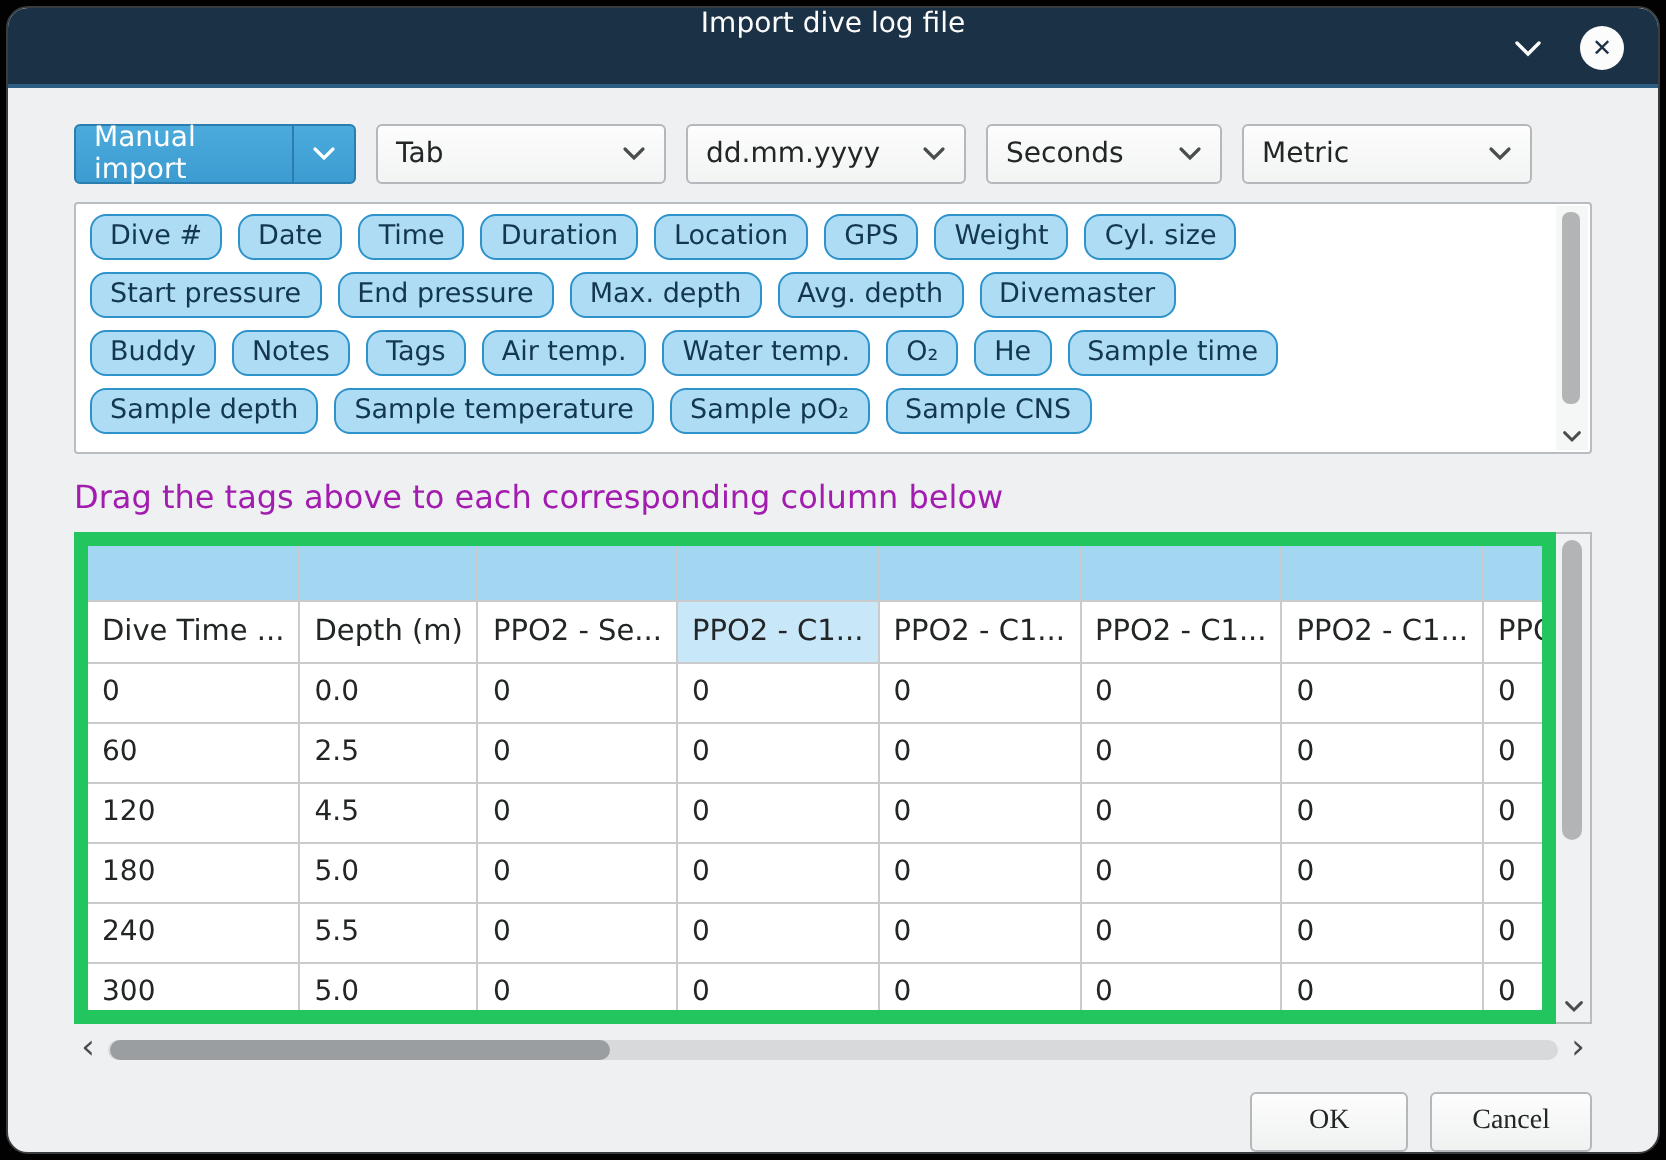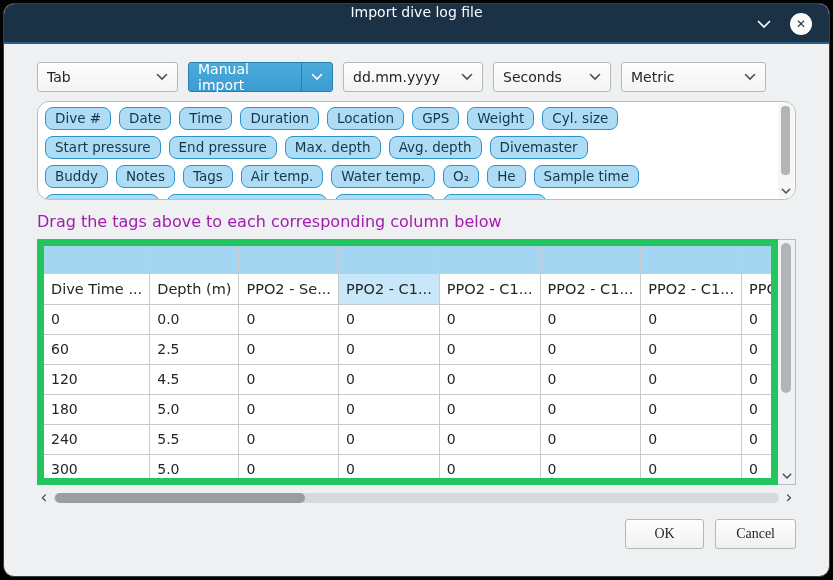--- a/index.html
+++ b/index.html
@@ -20,21 +20,21 @@
   .combo:nth-child(1){width:141px}
   .combo:nth-child(2){width:145px}
   .combo:nth-child(3){width:140px}
   .combo:nth-child(4){width:118px}
   .combo:nth-child(5){width:145px}
   .combo .combo-arrow{color:#4a4d4e;line-height:0;display:flex;align-items:center;height:100%}
   .combo.primary{background:linear-gradient(#4babdc,#3c9cd1);border-color:#2b7dad;color:#fff}
   .combo.primary .combo-arrow{color:#fff;border-left:1px solid #2b7dad;padding-left:9px;margin-left:6px}
 
   
-  .tag-area{margin-top:9px;height:99px;background:#fff;border:1px solid #b9bdbf;border-radius:12px;position:relative;overflow:hidden;padding:5px 24px 16px 7px}
+  .tag-area{margin-top:9px;height:126px;background:#fff;border:1px solid #b9bdbf;border-radius:2px;position:relative;overflow:hidden;padding:5px 24px 16px 7px}
   .tag-row{display:flex;gap:8px;margin-bottom:6px}
   .tag{height:23px;line-height:21px;padding:0 9px;background:#aedcf5;border:1px solid #2e93ca;border-radius:8px;font-size:13.5px;color:#13374e;white-space:nowrap;cursor:default}
   .tag-scroll{position:absolute;top:1px;right:1px;bottom:1px;width:16px;background:#f5f6f6}
   .tag-scroll .thumb{position:absolute;top:3px;left:3px;width:9px;height:calc(100% - 26px);background:#b2b4b6;border-radius:4px}
   .tag-scroll .s-arr{position:absolute;bottom:3px;left:0;width:100%;display:flex;justify-content:center;color:#4a4d4e;line-height:0}
 
   .instruction{margin-top:12px;font-size:16px;color:#a21caf}
 
   
   .table-wrap{margin-top:8px;display:flex}
@@ -74,30 +74,30 @@
         </svg>
     </span>
     <span class="tb-close">
         <span>✕</span>
       </span>
   </div>
 
   <div class="content">
 
     <div class="combo-row">
-      <div class="combo">
-        <span>Tab</span>
-        <span class="combo-arrow">
-            <svg width="12" height="8" viewBox="0 0 12 8">
-              <path d="M1.5 1.5L6 6l4.5-4.5" fill="none" stroke="currentColor" stroke-width="1.6" stroke-linecap="round"></path>
-            </svg>
-          </span>
-      </div>
       <div class="combo primary">
         <span>Manual import</span>
+        <span class="combo-arrow">
+            <svg width="12" height="8" viewBox="0 0 12 8">
+              <path d="M1.5 1.5L6 6l4.5-4.5" fill="none" stroke="currentColor" stroke-width="1.6" stroke-linecap="round"></path>
+            </svg>
+          </span>
+      </div>
+      <div class="combo">
+        <span>Tab</span>
         <span class="combo-arrow">
             <svg width="12" height="8" viewBox="0 0 12 8">
               <path d="M1.5 1.5L6 6l4.5-4.5" fill="none" stroke="currentColor" stroke-width="1.6" stroke-linecap="round"></path>
             </svg>
           </span>
       </div>
       <div class="combo">
         <span>dd.mm.yyyy</span>
         <span class="combo-arrow">
             <svg width="12" height="8" viewBox="0 0 12 8">

